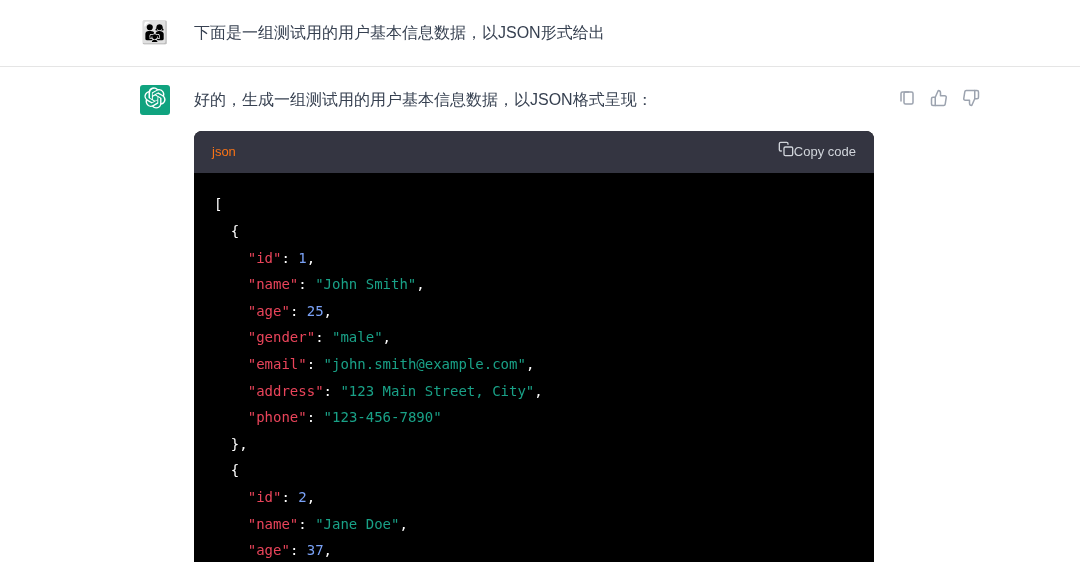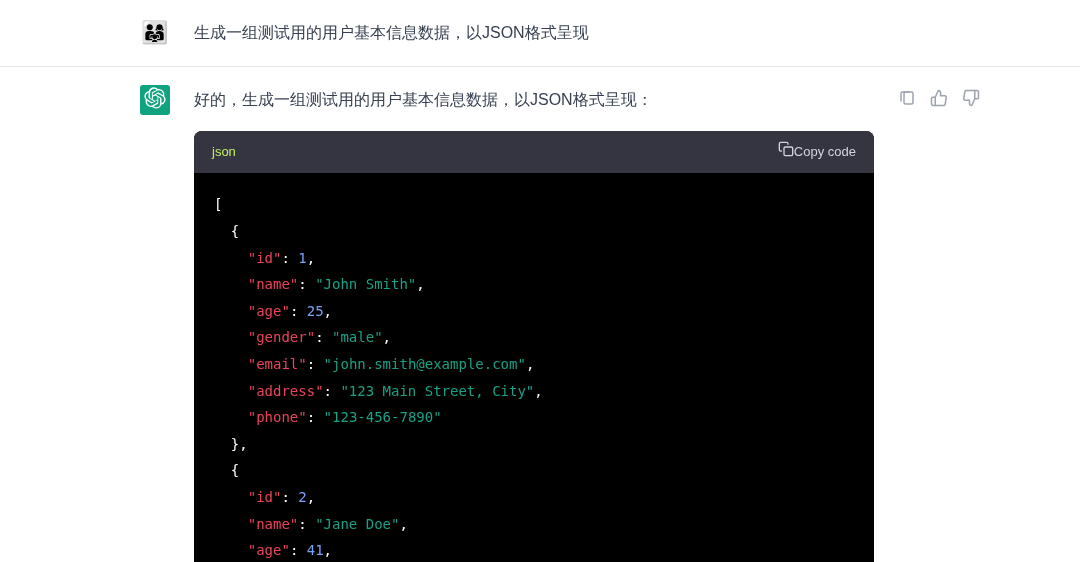--- a/index.html
+++ b/index.html
@@ -61,21 +61,21 @@
     }
     .code-header {
       background: #343541;
       padding: 10px 18px;
       display: flex;
       justify-content: space-between;
       align-items: center;
       font-size: 13px;
       color: #d1d5db;
     }
-    .lang-label { color: #bef264; }
+    .lang-label { color: #f97316; }
     .copy-btn {
       display: flex;
       align-items: center;
       cursor: pointer;
       color: #d1d5db;
       font-size: 13px;
     }
     .copy-btn svg { width: 16px; height: 16px; }
     .code-body {
       padding: 18px 20px;
@@ -95,21 +95,21 @@
 </head>
 <body>
 
 <div class="container">
 
   <div class="message-row user-row">
     <div class="avatar user-avatar">
       <span>👨‍👩‍👧</span>
     </div>
     <div class="msg-content">
-      <div class="msg-text">生成一组测试用的用户基本信息数据，以JSON格式呈现</div>
+      <div class="msg-text">下面是一组测试用的用户基本信息数据，以JSON形式给出</div>
     </div>
   </div>
 
   <div class="message-row assistant-row">
     <div class="avatar assistant-avatar">
       <span>
         <svg viewBox="0 0 41 41" fill="none">
             <path d="M37.5 16.8a9.9 9.9 0 0 0-.85-8.12 10 10 0 0 0-10.78-4.8A9.9 9.9 0 0 0 18.4.5a10 10 0 0 0-9.54 6.92 9.9 9.9 0 0 0-6.62 4.8 10 10 0 0 0 1.23 11.73 9.9 9.9 0 0 0 .85 8.13 10 10 0 0 0 10.78 4.8 9.9 9.9 0 0 0 7.47 3.35 10 10 0 0 0 9.54-6.93 9.9 9.9 0 0 0 6.62-4.8 10 10 0 0 0-1.23-11.72v.02ZM22.57 37.62a7.4 7.4 0 0 1-4.77-1.72c.06-.04.16-.1.23-.14l7.91-4.57a1.3 1.3 0 0 0 .65-1.12V18.9l3.35 1.93a.12.12 0 0 1 .06.1v9.23a7.45 7.45 0 0 1-7.43 7.45ZM6.58 30.78a7.4 7.4 0 0 1-.89-4.99c.06.04.16.1.24.14l7.91 4.57a1.29 1.29 0 0 0 1.3 0l9.66-5.58v3.86a.12.12 0 0 1-.05.1l-8 4.62a7.45 7.45 0 0 1-10.17-2.72ZM4.5 13.51a7.4 7.4 0 0 1 3.88-3.26v9.41c0 .46.25.89.65 1.12l9.66 5.58-3.35 1.93a.12.12 0 0 1-.11.01l-8-4.62a7.45 7.45 0 0 1-2.73-10.17Zm27.49 6.4-9.67-5.58 3.35-1.94a.12.12 0 0 1 .11-.01l8 4.62a7.44 7.44 0 0 1-1.14 13.43v-9.41c0-.47-.25-.89-.65-1.12v.01Zm3.33-5.02-.24-.14-7.91-4.57a1.29 1.29 0 0 0-1.3 0l-9.66 5.58V11.9a.12.12 0 0 1 .05-.1l8-4.61a7.44 7.44 0 0 1 11.06 7.7ZM14.7 22.27l-3.35-1.93a.12.12 0 0 1-.06-.1v-9.22a7.44 7.44 0 0 1 12.2-5.71l-.23.13-7.91 4.57a1.3 1.3 0 0 0-.65 1.13v11.13Zm1.82-3.92 4.3-2.48 4.3 2.48v4.97l-4.3 2.48-4.3-2.48v-4.97Z" fill="#fff"></path>
           </svg>
       </span>
@@ -137,21 +137,21 @@
             <div class="line"><span>    </span><span class="key">"name"</span><span class="punct">: </span><span class="str">"John Smith"</span><span class="punct">,</span></div>
             <div class="line"><span>    </span><span class="key">"age"</span><span class="punct">: </span><span class="num">25</span><span class="punct">,</span></div>
             <div class="line"><span>    </span><span class="key">"gender"</span><span class="punct">: </span><span class="str">"male"</span><span class="punct">,</span></div>
             <div class="line"><span>    </span><span class="key">"email"</span><span class="punct">: </span><span class="str">"john.smith@example.com"</span><span class="punct">,</span></div>
             <div class="line"><span>    </span><span class="key">"address"</span><span class="punct">: </span><span class="str">"123 Main Street, City"</span><span class="punct">,</span></div>
             <div class="line"><span>    </span><span class="key">"phone"</span><span class="punct">: </span><span class="str">"123-456-7890"</span></div>
             <div class="line"><span class="brace">  },</span></div>
             <div class="line"><span class="brace">  {</span></div>
             <div class="line"><span>    </span><span class="key">"id"</span><span class="punct">: </span><span class="num">2</span><span class="punct">,</span></div>
             <div class="line"><span>    </span><span class="key">"name"</span><span class="punct">: </span><span class="str">"Jane Doe"</span><span class="punct">,</span></div>
-            <div class="line"><span>    </span><span class="key">"age"</span><span class="punct">: </span><span class="num">41</span><span class="punct">,</span></div>
+            <div class="line"><span>    </span><span class="key">"age"</span><span class="punct">: </span><span class="num">37</span><span class="punct">,</span></div>
           </div>
       </div>
     </div>
 
     <div class="actions">
       <span class="action-icon">
         <svg viewBox="0 0 24 24" fill="none" stroke="currentColor" stroke-width="2" stroke-linecap="round" stroke-linejoin="round">
             <rect x="8" y="4" width="12" height="16" rx="2"></rect>
             <path d="M4 16V6a2 2 0 0 1 2-2h8"></path>
           </svg>

